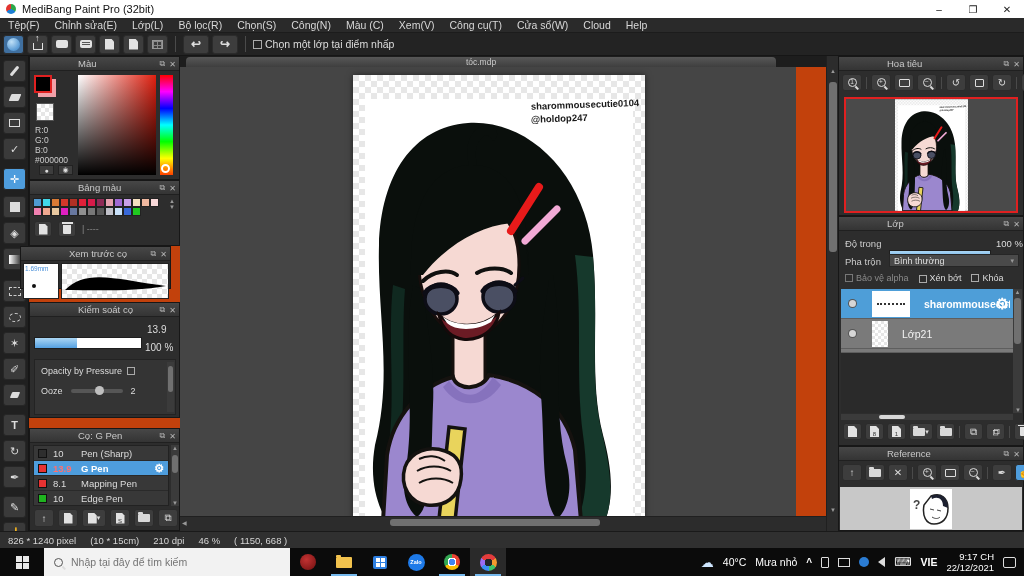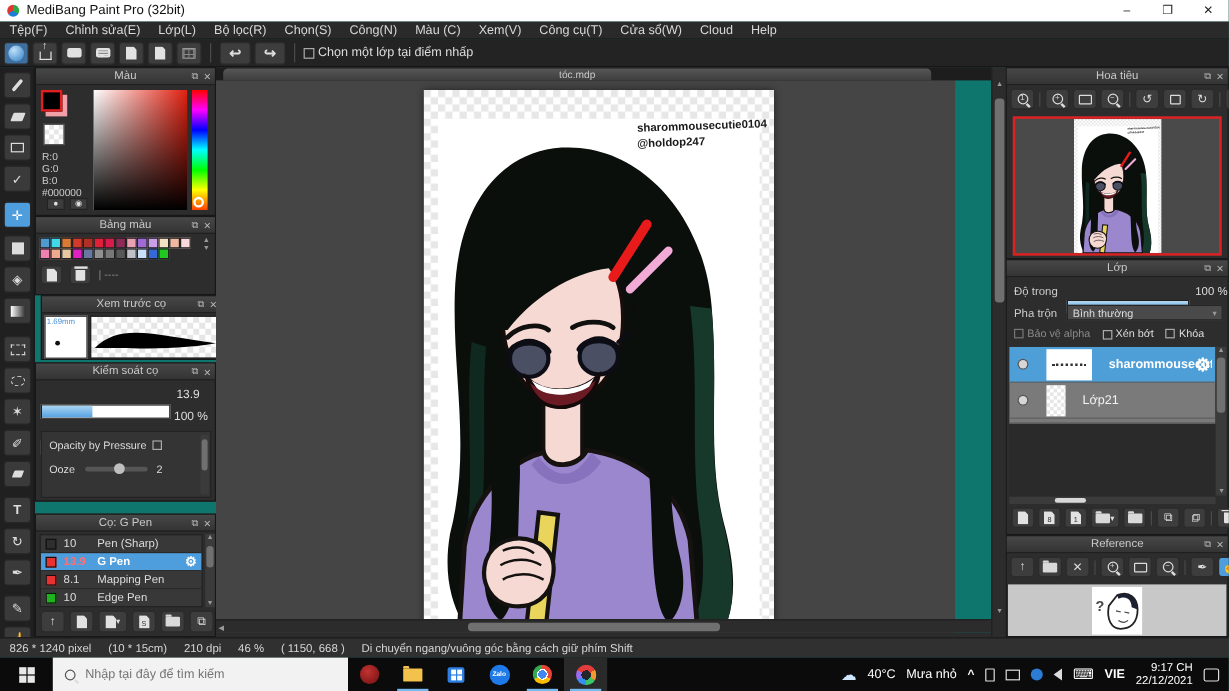--- a/index.html
+++ b/index.html
@@ -1,18 +1,18 @@
 <!DOCTYPE html>
 <html><head>
 <meta charset="utf-8">
 <style>
   *{margin:0;padding:0;box-sizing:border-box;font-family:"Liberation Sans",sans-serif;}
   html,body{width:1024px;height:576px;overflow:hidden;background:#222;}
   .abs{position:absolute;}
-  #stage{position:relative;width:1024px;height:576px;background:#0f766e;font-size:10px;color:#ddd;}
+  #stage{position:relative;width:1024px;height:576px;background:#c2410c;font-size:10px;color:#ddd;}
 
   
   #titlebar{left:0;top:0;width:1024px;height:18px;background:#fff;color:#111;display:flex;align-items:center;font-size:11px;}
   .logo{width:10px;height:10px;border-radius:50%;margin:0 6px 0 6px;background:conic-gradient(#2ba84a 0 120deg,#1d7fd4 0 240deg,#e3342f 0 360deg);}
   .winbtn{width:34px;height:18px;display:flex;align-items:center;justify-content:center;color:#222;font-size:10px;}
   #menubar{left:0;top:18px;width:1024px;height:15px;background:#2a2a2a;border-bottom:1px solid #1c1c1c;display:flex;align-items:center;gap:15px;padding-left:8px;font-size:10.5px;color:#d8d8d8;}
   #toolbar{left:0;top:33px;width:1024px;height:23px;background:#232323;border-bottom:1px solid #161616;display:flex;align-items:center;gap:3px;padding-left:3px;}
   .tile{width:21px;height:19px;background:#3d3d3d;border:1px solid #2b2b2b;border-radius:3px;display:flex;align-items:center;justify-content:center;color:#ddd;font-size:10px;}
   .tile.on{background:#3f6f9f;}
   .sep{width:1px;height:16px;background:#4a4a4a;margin:0 4px;}
@@ -43,21 +43,21 @@
   .i-upbox::before{content:"↑";position:absolute;top:-10px;left:1.5px;font-size:9px;color:#e2e2e2;}
   .checker{background:repeating-conic-gradient(#e6e6e6 0 25%,#ffffff 0 50%);background-size:10px 10px;}
 
   
   #toolstrip{left:0;top:56px;width:29px;height:475px;background:#202020;border-right:1px solid #161616;overflow:hidden;}
   .tool{position:absolute;left:3px;width:23px;height:22px;background:#3a3a3a;border:1px solid #262626;border-radius:3px;display:flex;align-items:center;justify-content:center;color:#ddd;font-size:11px;}
   .tool.sel{background:#4e9ddd;color:#fff;}
 
   
   .panel{position:absolute;background:#2d2d2d;border:1px solid #171717;}
-  .phead{height:14px;background:linear-gradient(#474747,#343434);border-bottom:1px solid #202020;display:flex;align-items:center;justify-content:center;font-size:9.5px;color:#c9c9c9;position:relative;}
+  .phead{height:14px;background:linear-gradient(#474747,#343434);border-bottom:1px solid #202020;display:flex;align-items:center;justify-content:flex-start;font-size:9.5px;color:#c9c9c9;position:relative;padding-left:48px;}
   .phbtns{position:absolute;right:3px;top:0;height:14px;display:flex;align-items:center;gap:4px;font-size:8px;color:#b5b5b5;}
   .slider{background:#fff;border:1px solid #1e1e1e;height:12px;position:relative;overflow:hidden;}
   .fill{position:absolute;left:0;top:0;bottom:0;background:linear-gradient(180deg,#abd6f4,#55a1e2);}
   .sw{width:9px;height:9px;display:inline-block;border:1px solid #222;}
   .scroll{background:#3b3b3b;}
   .thumbbar{background:#707070;border-radius:3px;}
 
   
   .brow{height:15px;display:flex;align-items:center;gap:6px;padding-left:4px;font-size:9.5px;color:#ddd;background:#383838;border-bottom:1px solid #2a2a2a;}
   .brow.sel{background:#4e9ddd;color:#fff;font-weight:bold;}
@@ -316,21 +316,21 @@
       <span class="tile" style="width:18px;height:16px">
           <span class="i-doc"></span>
         </span>
       <span class="tile" style="width:18px;height:16px">
           <span class="i-trash"></span>
         </span>
       <span style="color:#888;font-size:9px">| ----</span>
     </div>
   </div>
 
-  <div class="panel" style="left:34px;top:246px;width:151px;height:54px">
+  <div class="panel" style="left:20px;top:246px;width:151px;height:43px">
     <div class="phead">
       <span>Xem trước cọ</span>
       <span class="phbtns">
           <span>⧉</span>
           <span>✕</span>
         </span>
     </div>
     <div class="abs" style="left:2px;top:16px;width:36px;height:36px;background:#fff;border:1px solid #222">
       <span style="position:absolute;left:1px;top:1px;font-size:6.5px;color:#4a90d9">1.69mm</span>
       <span style="position:absolute;left:8px;top:20px;width:4px;height:4px;border-radius:50%;background:#111"></span>
@@ -639,21 +639,20 @@
         </svg>
     </div>
   </div>
 
   <div class="abs" style="left:0;top:531px;width:1024px;height:17px;background:#303030;border-top:1px solid #1a1a1a;display:flex;align-items:center;gap:14px;padding-left:8px;font-size:9.5px;color:#d6d6d6">
     <span>826 * 1240 pixel</span>
     <span>(10 * 15cm)</span>
     <span>210 dpi</span>
     <span>46 %</span>
     <span>( 1150, 668 )</span>
-    <span>Di chuyển ngang/vuông góc bằng cách giữ phím Shift</span>
   </div>
 
   <div id="taskbar" class="abs">
     <span class="tb-ico" style="width:44px">
       <span style="display:grid;grid-template-columns:6px 6px;gap:1px">
         <span style="width:6px;height:6px;background:#e8e8e8"></span>
           <span style="width:6px;height:6px;background:#e8e8e8"></span>
           <span style="width:6px;height:6px;background:#e8e8e8"></span>
           <span style="width:6px;height:6px;background:#e8e8e8"></span>
       </span>

